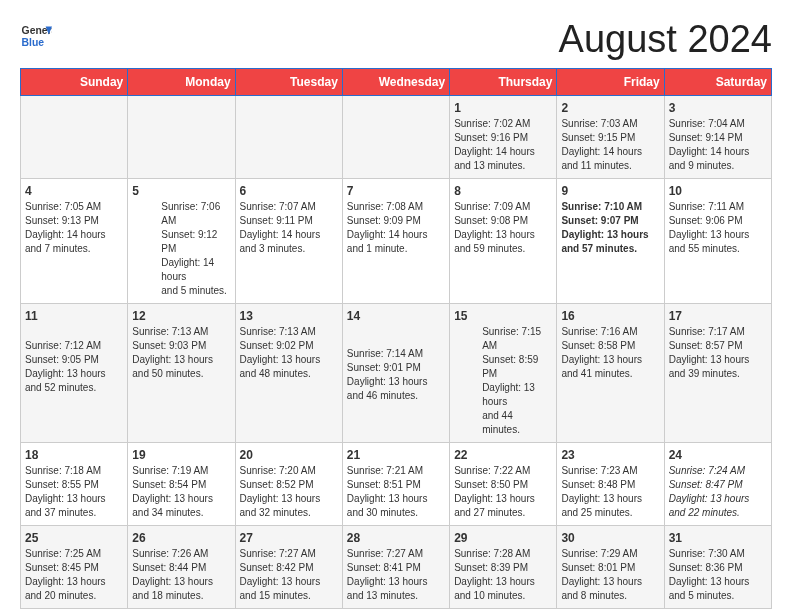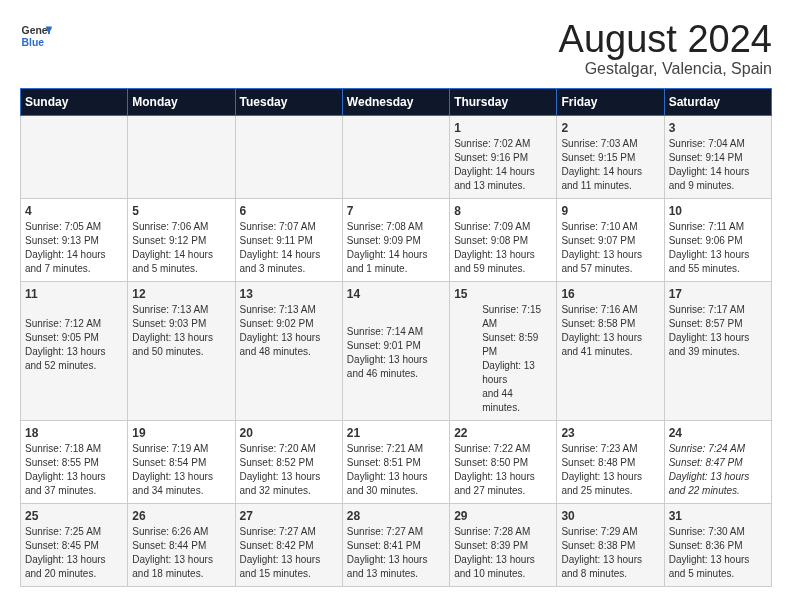--- a/index.html
+++ b/index.html
@@ -39,26 +39,26 @@
       font-size: 16px;
       color: #444;
       margin-top: 2px;
     }
     table {
       width: 100%;
       border-collapse: collapse;
       table-layout: fixed;
     }
     thead tr th {
-      background-color: #0f172a;
+      background-color: #ef4444;
       color: #fff;
       font-size: 12px;
       font-weight: bold;
       padding: 6px 4px;
-      text-align: left;
+      text-align: right;
       border: 1px solid #2a6bcc;
     }
     tbody tr td {
       vertical-align: top;
       font-size: 10px;
       color: #333;
       padding: 5px 4px;
       border: 1px solid #ccc;
       height: 80px;
     }
@@ -89,21 +89,20 @@
 <div class="header">
   <div class="logo">
     <svg class="logo-icon" viewBox="0 0 40 40">
       <text x="2" y="18" font-size="13" font-weight="bold" fill="#333">General</text>
       <text x="2" y="32" font-size="13" font-weight="bold" fill="#2a6bcc">Blue</text>
       <polygon points="32,8 40,8 36,18" fill="#2a6bcc"></polygon>
     </svg>
   </div>
   <div class="title-block">
     <div class="month-year">August 2024</div>
-    <div class="location">Gestalgar, Valencia, Spain</div>
   </div>
 </div>
 
 <table>
   <thead>
     <tr id="header-row">
         <th>Sunday</th>
         <th>Monday</th>
         <th>Tuesday</th>
         <th>Wednesday</th>
@@ -143,21 +142,21 @@
       <tr>
         <td>
           <span class="day-number">4</span>
           <div class="day-info" style="white-space: pre-line;">Sunrise: 7:05 AM
 Sunset: 9:13 PM
 Daylight: 14 hours
 and 7 minutes.</div>
         </td>
         <td>
           <span class="day-number">5</span>
-          <div class="day-info" style="white-space: pre-line;">Sunrise: 7:06 AM
+          <div class="day-info" style="white-space: pre-line; margin-left: 29px;">Sunrise: 7:06 AM
 Sunset: 9:12 PM
 Daylight: 14 hours
 and 5 minutes.</div>
         </td>
         <td>
           <span class="day-number">6</span>
           <div class="day-info" style="white-space: pre-line;">Sunrise: 7:07 AM
 Sunset: 9:11 PM
 Daylight: 14 hours
 and 3 minutes.</div>
@@ -171,21 +170,21 @@
         </td>
         <td>
           <span class="day-number">8</span>
           <div class="day-info" style="white-space: pre-line;">Sunrise: 7:09 AM
 Sunset: 9:08 PM
 Daylight: 13 hours
 and 59 minutes.</div>
         </td>
         <td>
           <span class="day-number">9</span>
-          <div class="day-info" style="white-space: pre-line;">Sunrise: 7:10 AM
+          <div class="day-info" style="white-space: pre-line; font-weight: bold;">Sunrise: 7:10 AM
 Sunset: 9:07 PM
 Daylight: 13 hours
 and 57 minutes.</div>
         </td>
         <td>
           <span class="day-number">10</span>
           <div class="day-info" style="white-space: pre-line;">Sunrise: 7:11 AM
 Sunset: 9:06 PM
 Daylight: 13 hours
 and 55 minutes.</div>
@@ -296,21 +295,21 @@
       <tr>
         <td>
           <span class="day-number">25</span>
           <div class="day-info" style="white-space: pre-line;">Sunrise: 7:25 AM
 Sunset: 8:45 PM
 Daylight: 13 hours
 and 20 minutes.</div>
         </td>
         <td>
           <span class="day-number">26</span>
-          <div class="day-info" style="white-space: pre-line;">Sunrise: 6:26 AM
+          <div class="day-info" style="white-space: pre-line;">Sunrise: 7:26 AM
 Sunset: 8:44 PM
 Daylight: 13 hours
 and 18 minutes.</div>
         </td>
         <td>
           <span class="day-number">27</span>
           <div class="day-info" style="white-space: pre-line;">Sunrise: 7:27 AM
 Sunset: 8:42 PM
 Daylight: 13 hours
 and 15 minutes.</div>
@@ -325,21 +324,21 @@
         <td>
           <span class="day-number">29</span>
           <div class="day-info" style="white-space: pre-line;">Sunrise: 7:28 AM
 Sunset: 8:39 PM
 Daylight: 13 hours
 and 10 minutes.</div>
         </td>
         <td>
           <span class="day-number">30</span>
           <div class="day-info" style="white-space: pre-line;">Sunrise: 7:29 AM
-Sunset: 8:38 PM
+Sunset: 8:01 PM
 Daylight: 13 hours
 and 8 minutes.</div>
         </td>
         <td>
           <span class="day-number">31</span>
           <div class="day-info" style="white-space: pre-line;">Sunrise: 7:30 AM
 Sunset: 8:36 PM
 Daylight: 13 hours
 and 5 minutes.</div>
         </td>

